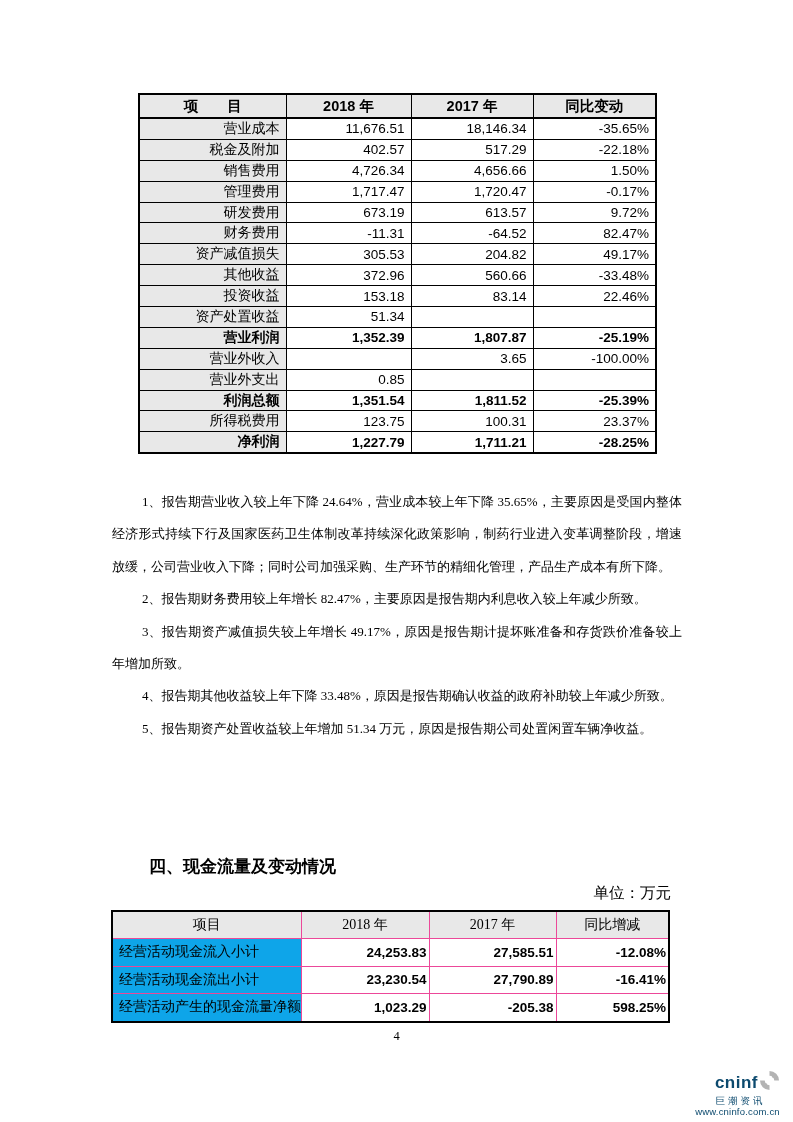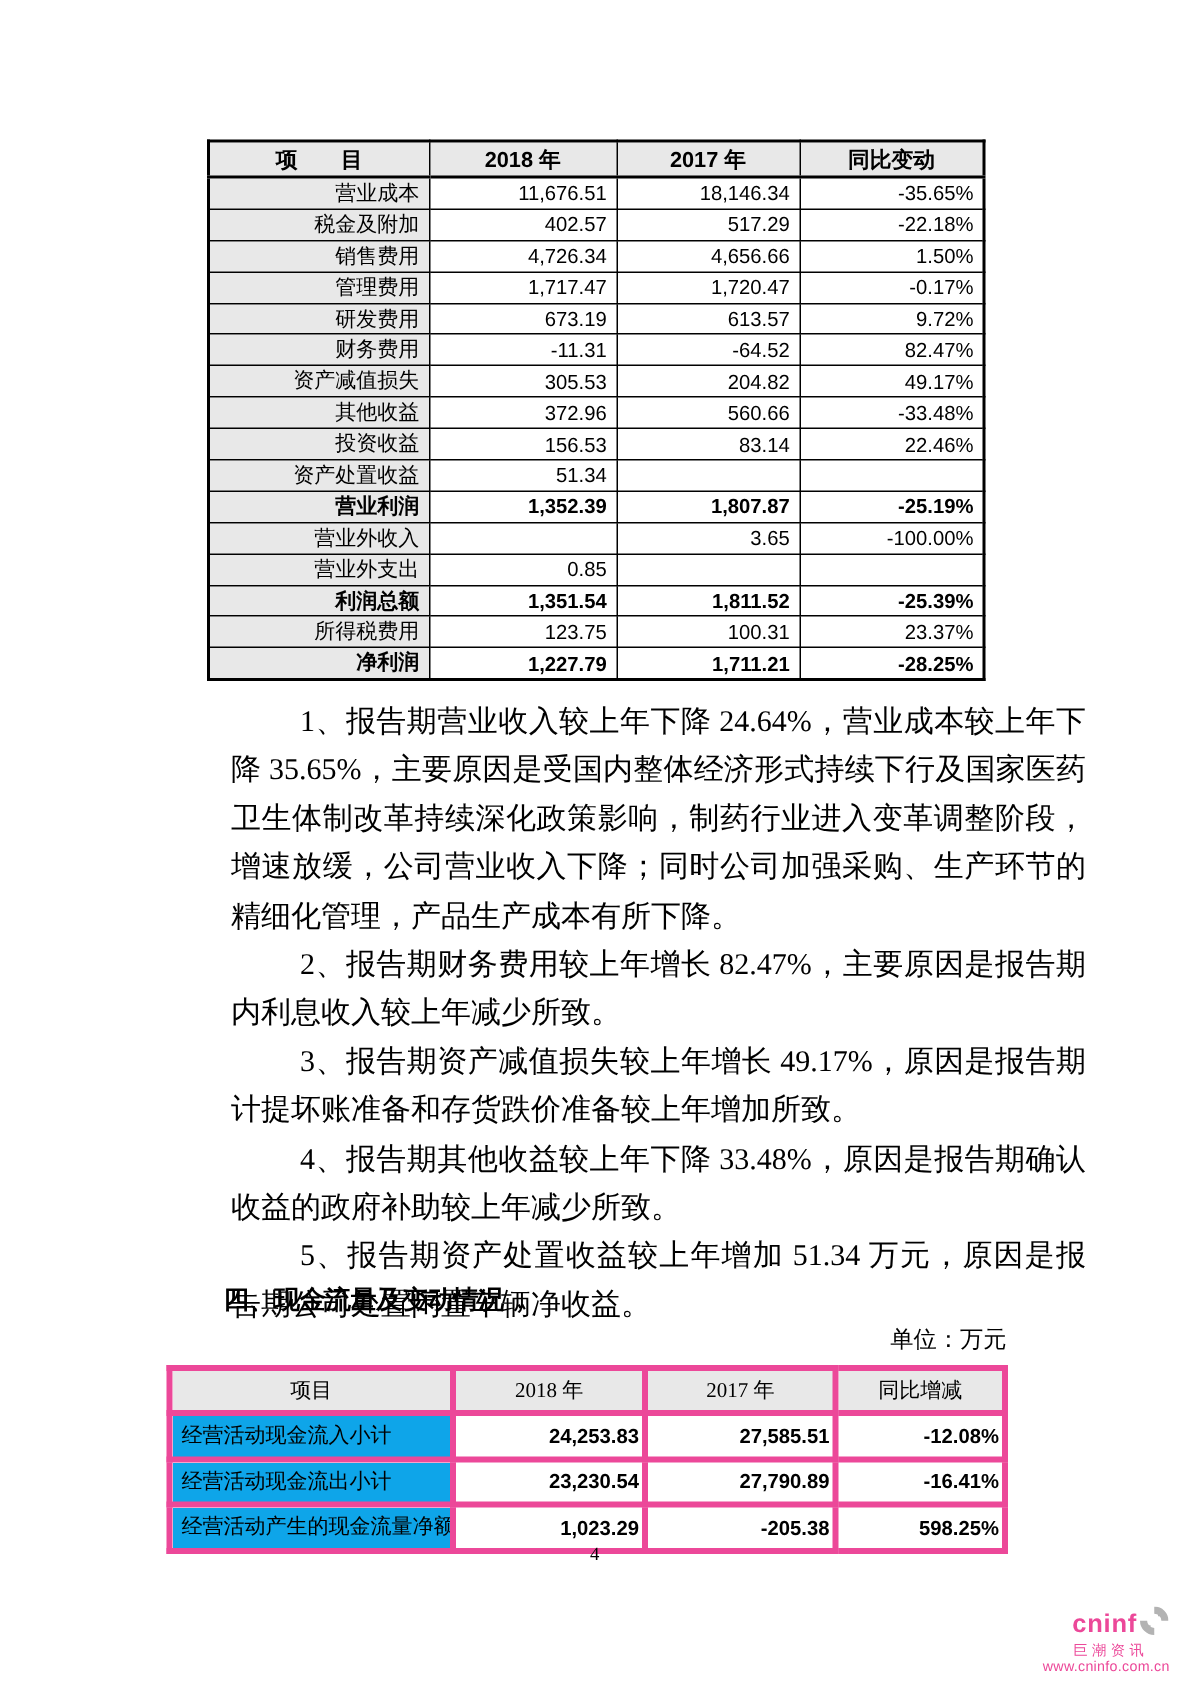--- a/index.html
+++ b/index.html
@@ -20,58 +20,58 @@
   }
   #table1 thead th { border-bottom:2px solid #000; }
   #table1 td { height:19.9px; font-size:14px; padding:0 6px; }
   #table1 td.lbl { background:#e8e8e8; text-align:right; }
   #table1 td.num { text-align:right; font-family:"Liberation Sans","DejaVu Sans",sans-serif; font-size:13.5px; }
   #table1 tr.bold td { font-weight:bold; }
   th.yr { font-family:"Liberation Sans","DejaVu Sans",sans-serif; font-size:14px; }
 
   
   .body-text {
-    position:absolute; left:112px; top:465px; width:570px;
-    font-size:20px; line-height:32.4px; text-align:justify;margin-left:42px;
+    position:absolute; left:112px; top:486px; width:570px;
+    font-size:13px; line-height:32.4px; text-align:justify;
   }
   .body-text p { margin:0; text-indent:2.3em; }
 
   .section-heading {
     position:absolute; left:149px; top:855px;
     font-family:"Liberation Sans","DejaVu Sans",sans-serif;
     font-weight:bold; font-size:17px;
   }
 
   .unit-label {
     position:absolute; left:111px; top:883px; width:560px;
     text-align:right; font-size:15.5px;
   }
 
   
   #table2 { position:absolute; left:111px; top:910px; width:557px; border:2px solid #000; }
-  #table2 th, #table2 td { border:4px solid #ec4899; overflow:hidden; white-space:nowrap; }
+  #table2 th, #table2 td { border:1px solid #ec4899; overflow:hidden; white-space:nowrap; }
   #table2 th {
     background:#e8e8e8; font-weight:normal; height:26px;
     font-size:14px; text-align:center; padding:0 4px;
   }
   #table2 td { height:26.5px; font-size:14px; padding:0 6px; }
   #table2 td.lbl { background:#0ea5e9; text-align:left; }
   #table2 td.num {
     text-align:right; font-family:"Liberation Sans","DejaVu Sans",sans-serif;
     font-size:13.5px; font-weight:600; padding:0 2px 0 6px;
   }
 
   
   .page-number {
     position:absolute; left:0; top:1029px; width:793px;
     text-align:center; font-size:12.5px;
   }
   .logo {
     position:absolute; right:8px; top:1071px; width:95px;
-    color:#ec4899; font-family:"Liberation Sans","DejaVu Sans",sans-serif;
+    color:#0c4a6e; font-family:"Liberation Sans","DejaVu Sans",sans-serif;
     text-align:center; line-height:1.1;
   }
   .logo-brand {
     display:flex; align-items:center; justify-content:flex-end;
     font-size:17px; font-weight:bold; letter-spacing:0.5px; padding-right:6px;
   }
   .logo-icon { display:inline-block; margin-left:2px; }
   .logo-cn { font-size:9.5px; letter-spacing:3px; margin-top:1px; padding-left:6px; }
   .logo-url { font-size:9.5px; letter-spacing:0.2px; margin-top:1px; }
 </style>
@@ -139,21 +139,21 @@
           <td class="num">49.17%</td>
         </tr>
       <tr>
           <td class="lbl">其他收益</td>
           <td class="num">372.96</td>
           <td class="num">560.66</td>
           <td class="num">-33.48%</td>
         </tr>
       <tr>
           <td class="lbl">投资收益</td>
-          <td class="num">156.53</td>
+          <td class="num">153.18</td>
           <td class="num">83.14</td>
           <td class="num">22.46%</td>
         </tr>
       <tr>
           <td class="lbl">资产处置收益</td>
           <td class="num">51.34</td>
           <td class="num"></td>
           <td class="num"></td>
         </tr>
       <tr class="bold">

